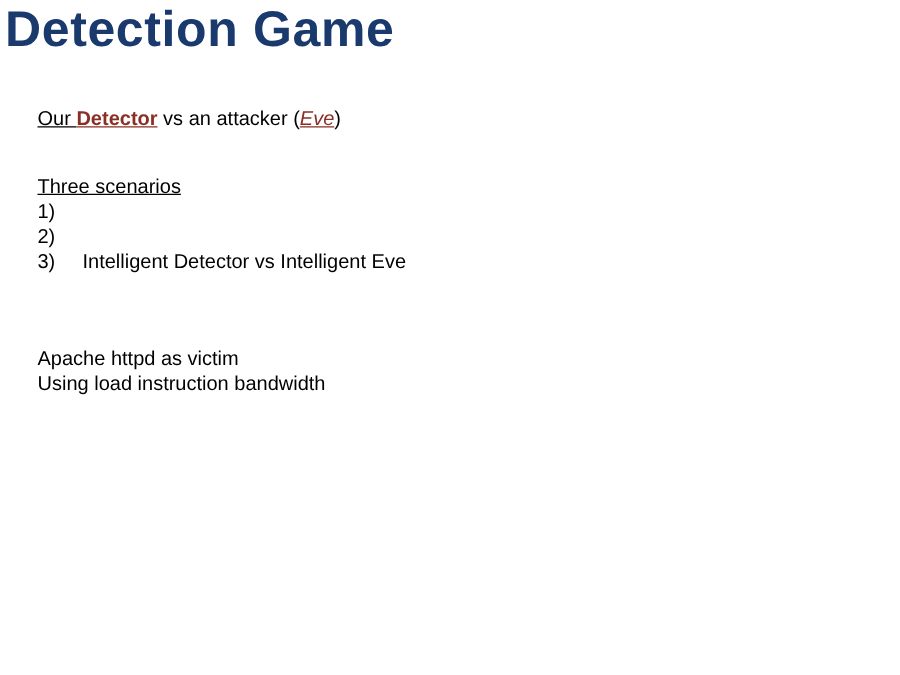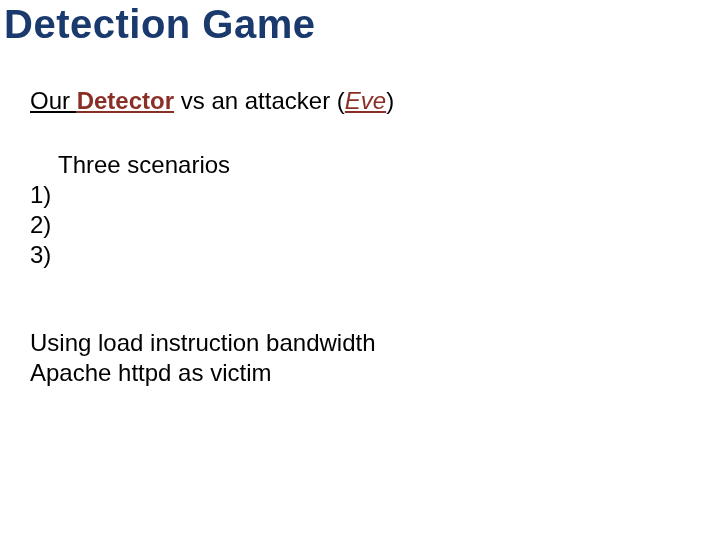--- a/index.html
+++ b/index.html
@@ -26,39 +26,39 @@
     font-weight: 900;
     color: #1a3a6e;
     letter-spacing: 0.5px;
     font-family: "Arial Black", Arial, sans-serif;
   }
   .body {
     position: absolute;
     top: 86px;
     left: 30px;
     right: 30px;
-    font-size: 24px;
+    font-size: 16px;
     line-height: 1.25;
   }
   .intro {
     margin-bottom: 34px;
   }
   .underline { text-decoration: underline; }
   .detector {
     color: #8a2f25;
     font-weight: bold;
     text-decoration: underline;
   }
   .eve {
     color: #8a2f25;
     font-style: italic;
     text-decoration: underline;
   }
   .scenarios-heading {
-    margin-left: 28px;
+    text-decoration: underline;
   }
   .scenario-list {
     margin: 0;
     padding: 0;
     list-style: none;
   }
   .scenario-list li {
     display: flex;
   }
   .num {
@@ -86,22 +86,23 @@
 
     <ol class="scenario-list">
       <li>
         <span class="num">1)</span>
       </li>
       <li>
         <span class="num">2)</span>
       </li>
       <li>
         <span class="num">3)</span>
+        <span>Intelligent Detector vs Intelligent Eve</span>
       </li>
     </ol>
 
     <div class="closing">
+      <div>Apache httpd as victim</div>
       <div>Using load instruction bandwidth</div>
-      <div>Apache httpd as victim</div>
     </div>
 
   </div>
 </div>
 
 </body></html>

